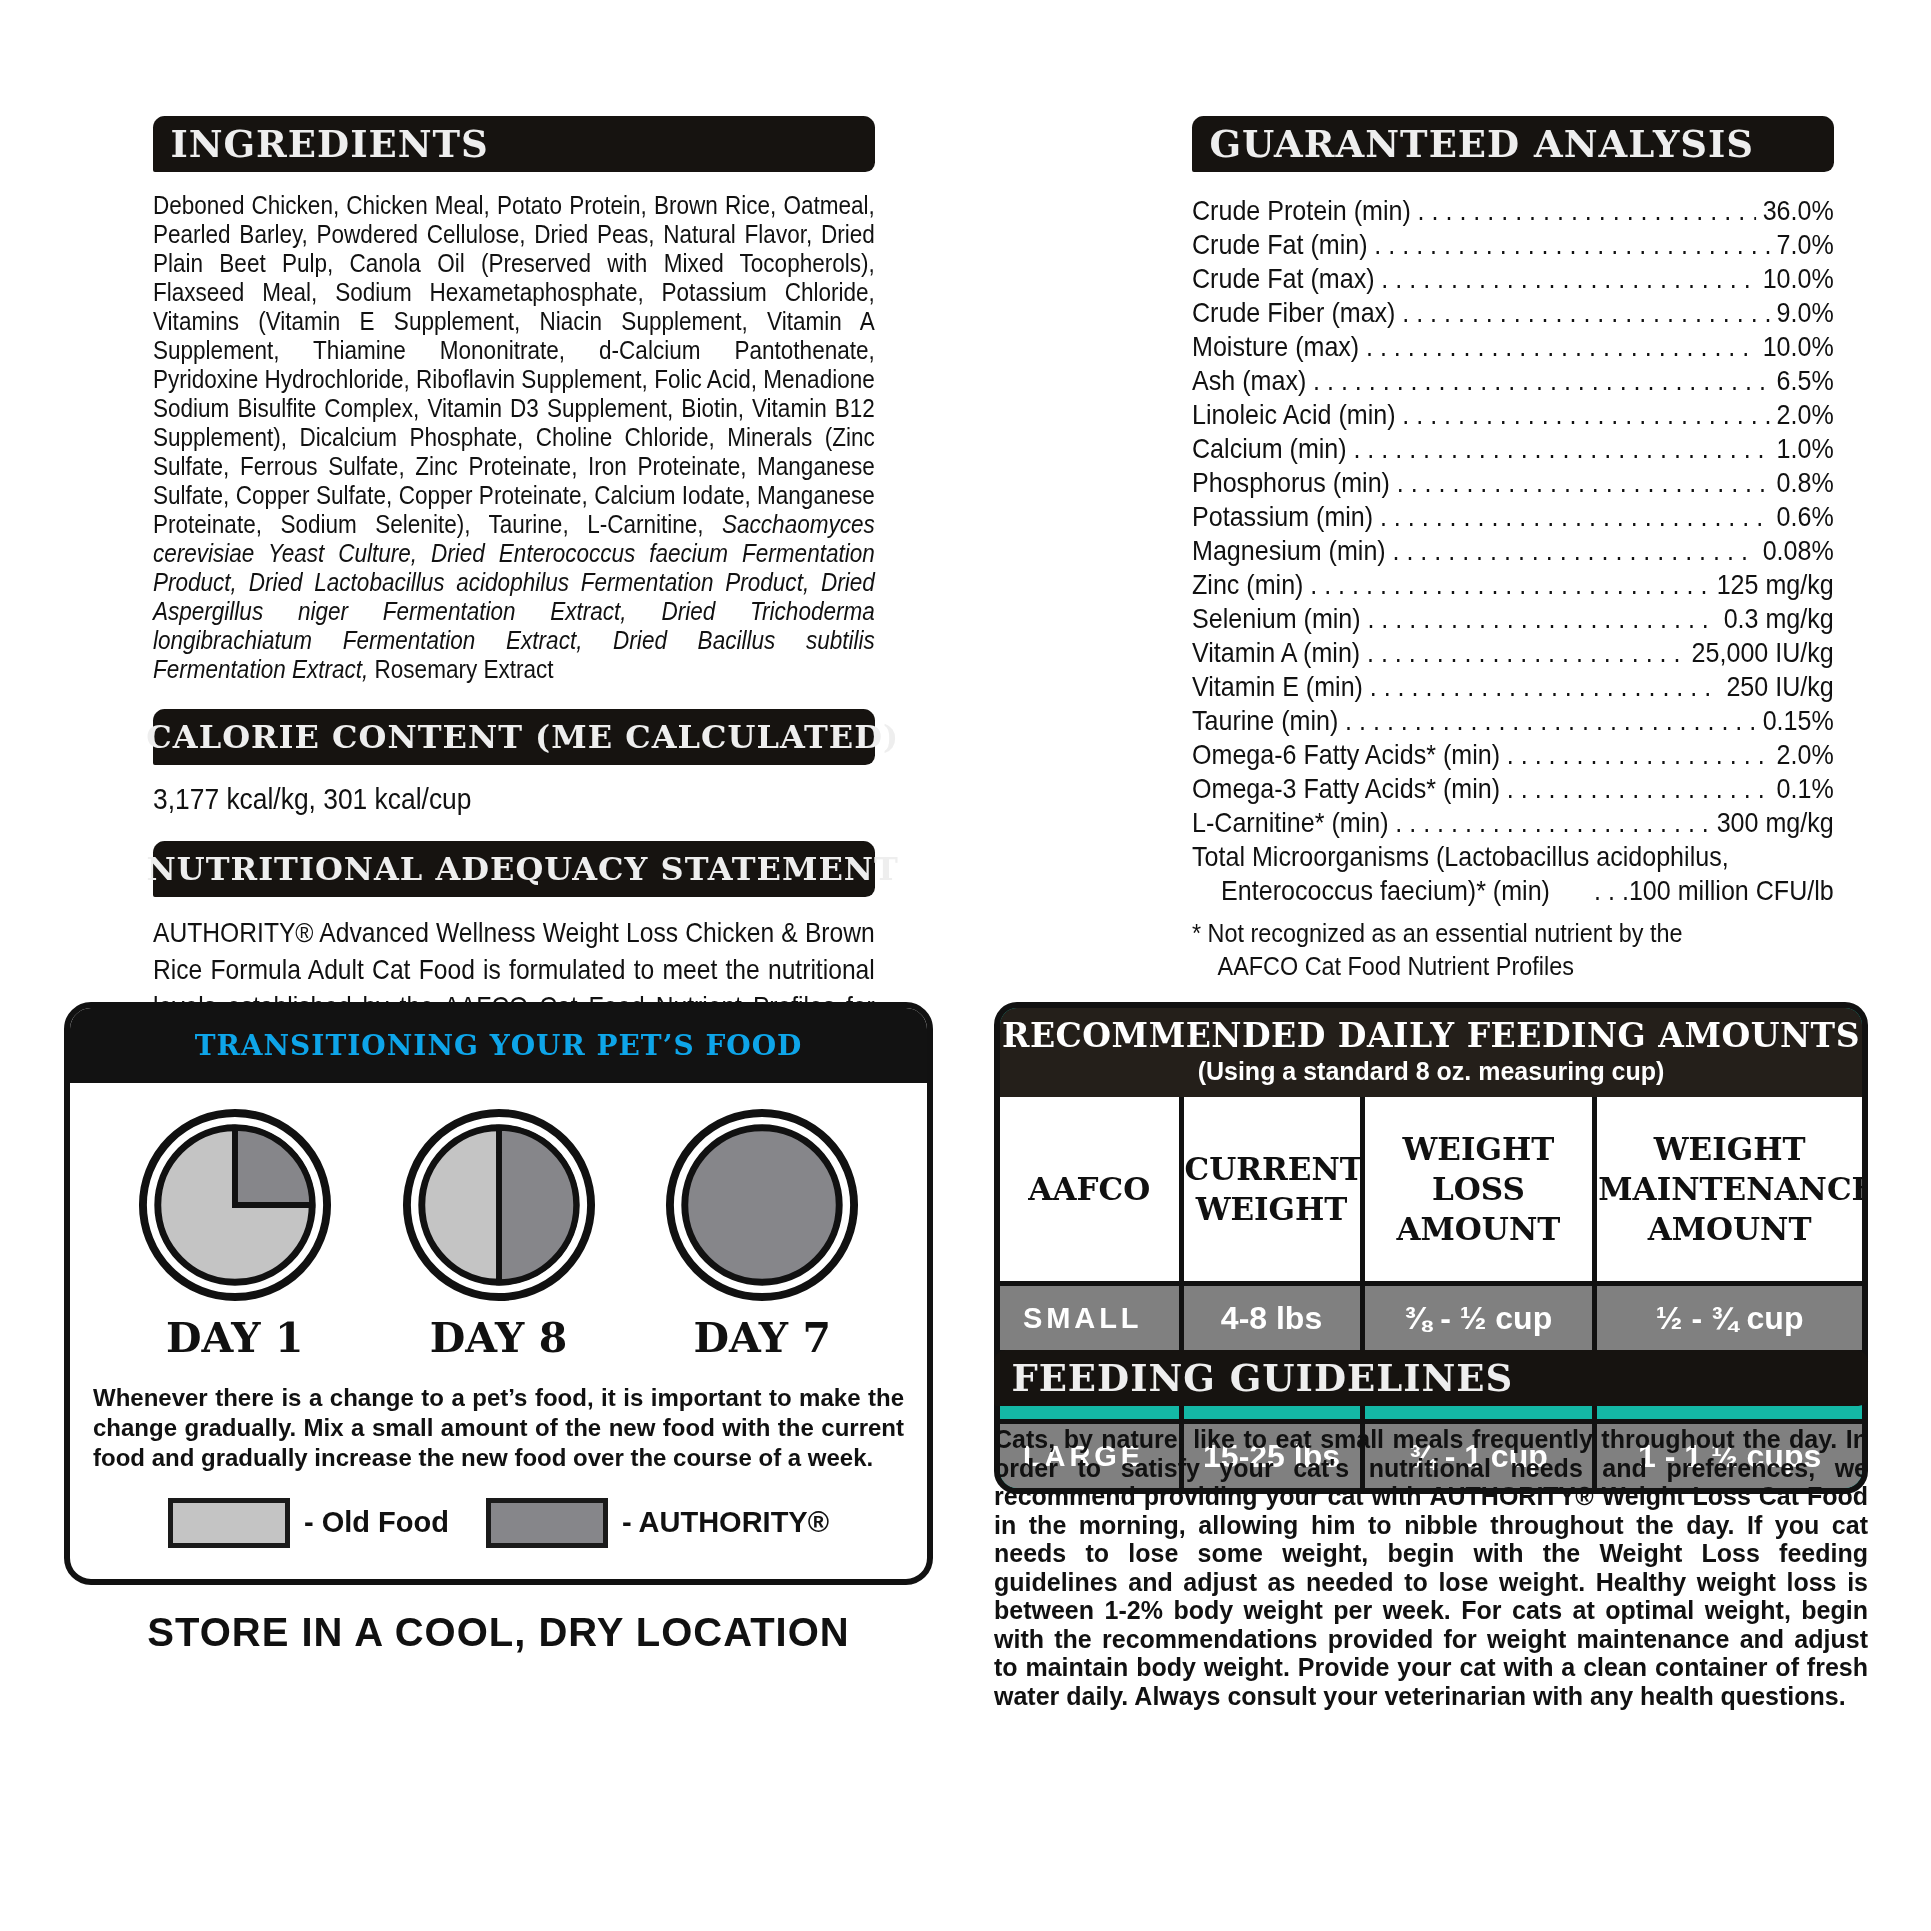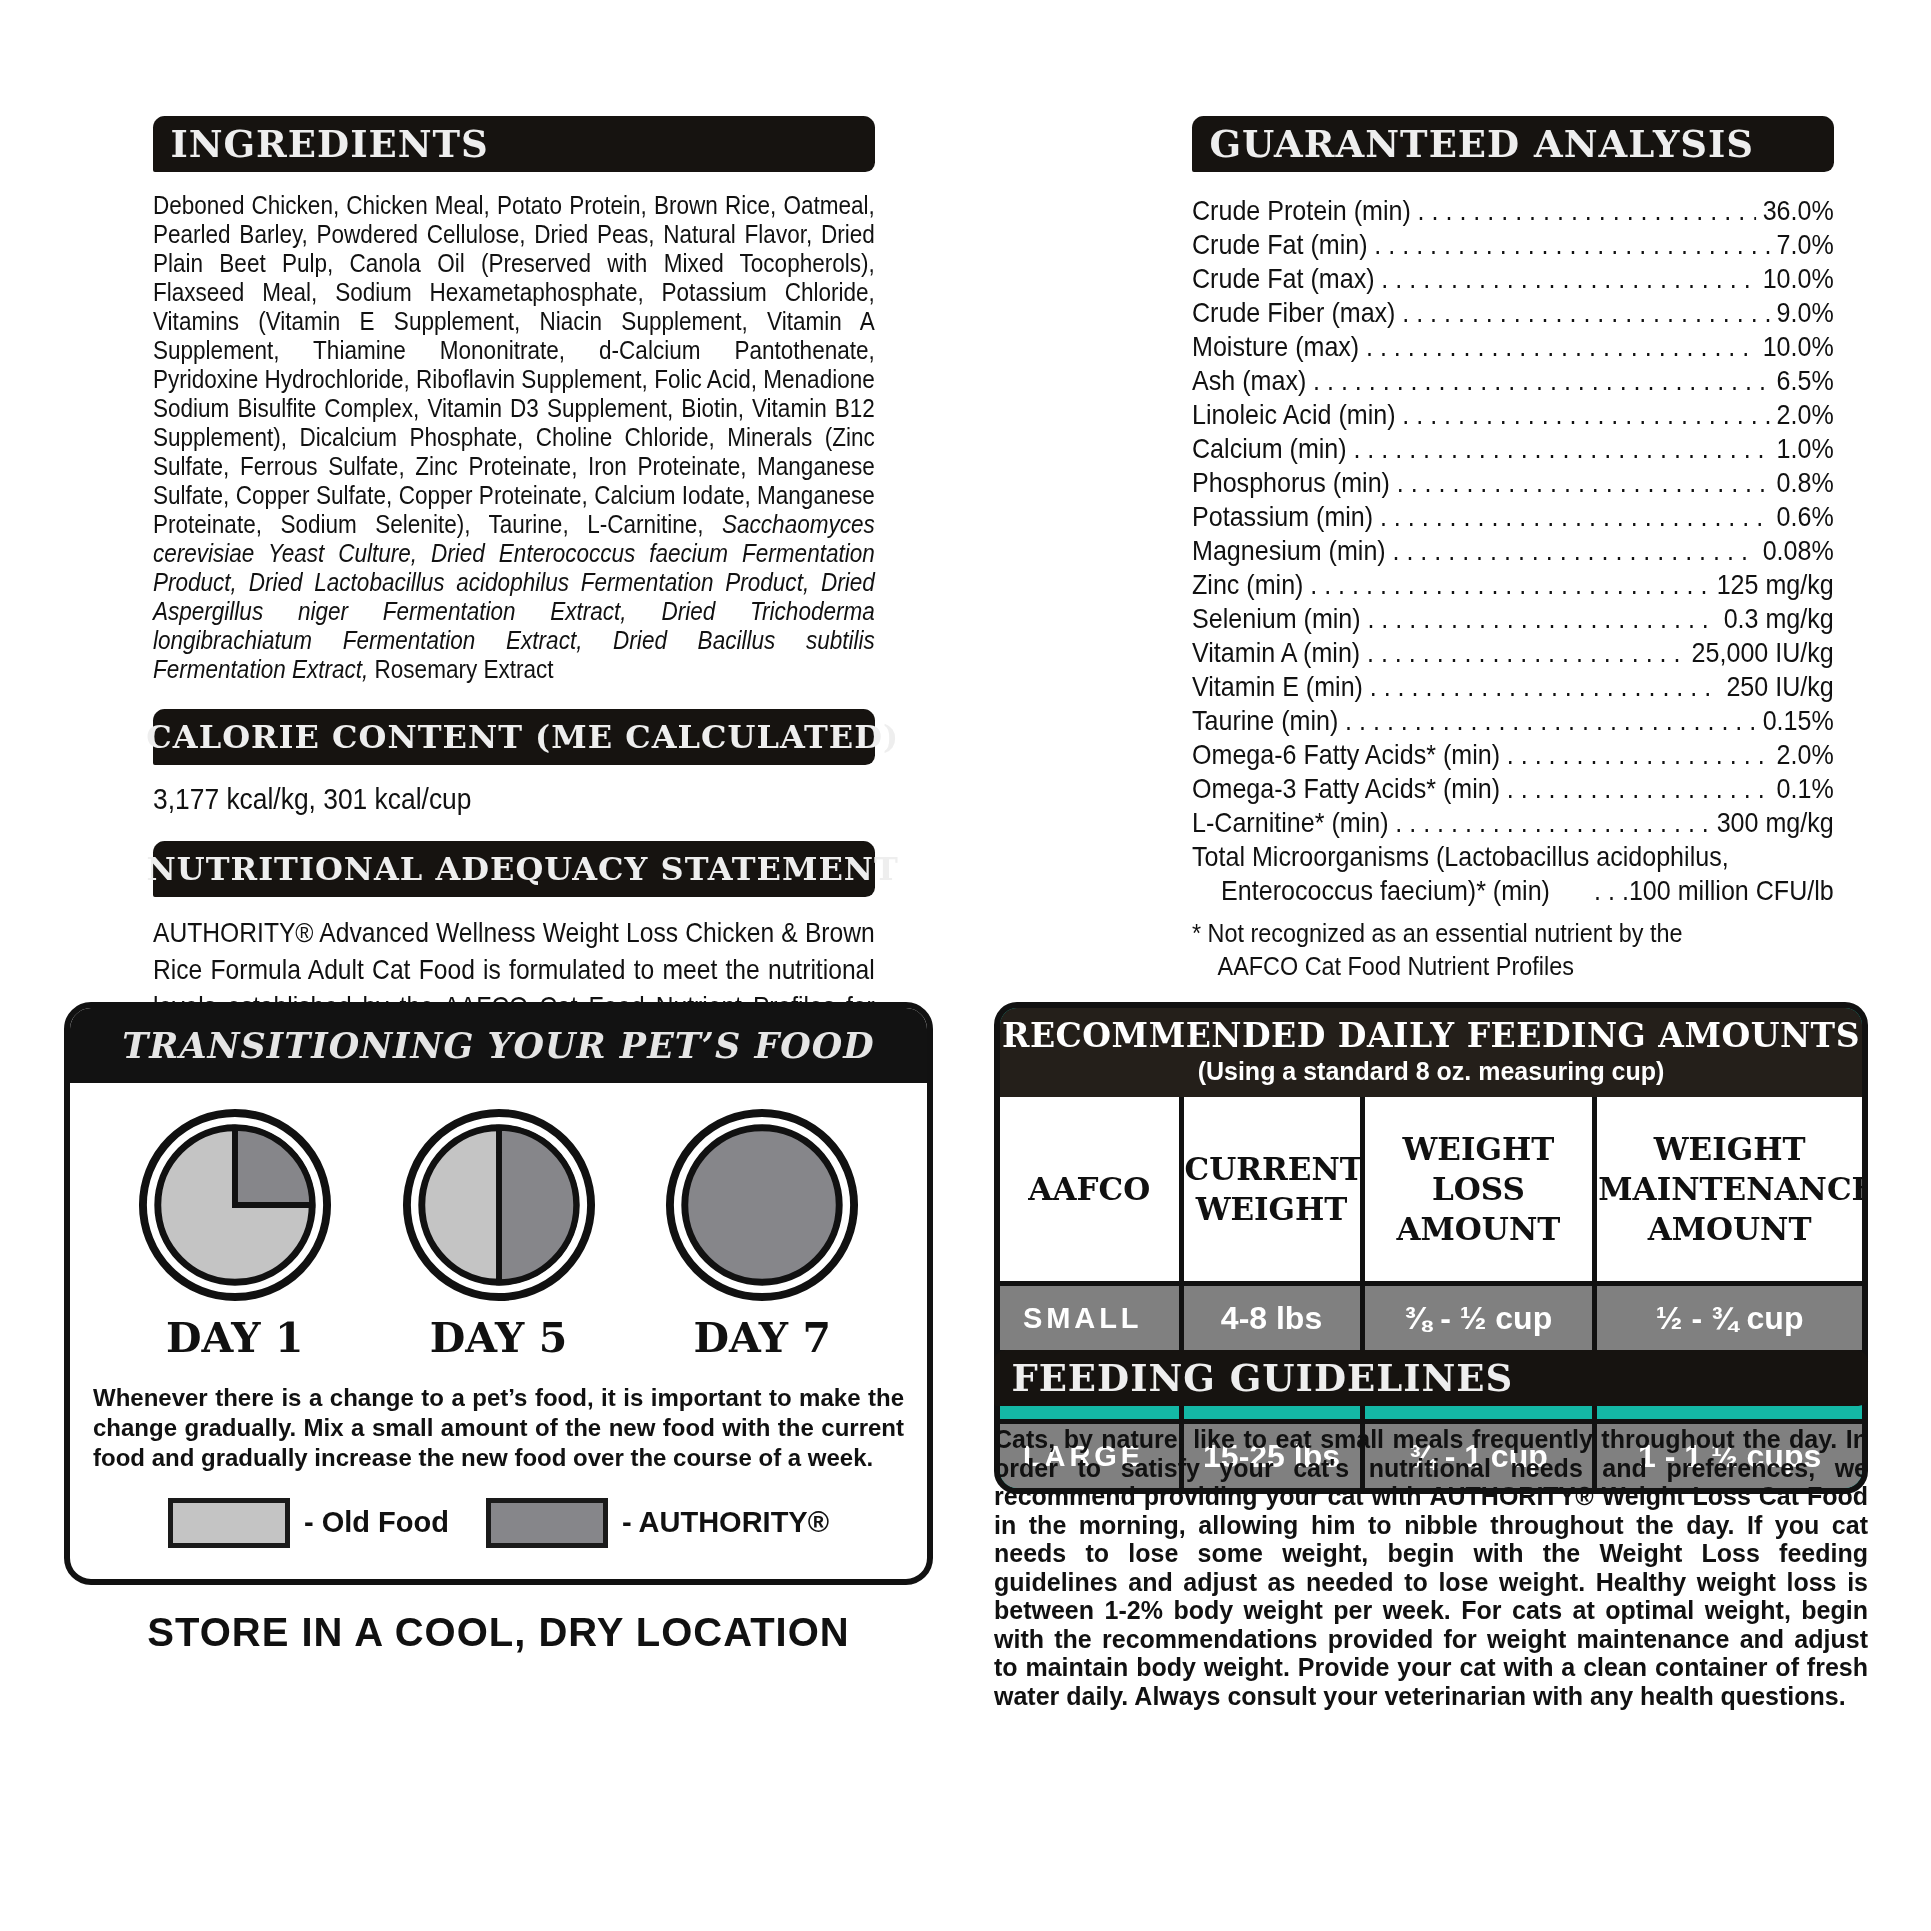--- a/index.html
+++ b/index.html
@@ -26,23 +26,23 @@
   .ga-label{white-space:nowrap;}
   .ga-dots{flex:1;overflow:hidden;white-space:nowrap;margin:0 7.7px;}
   .ga-dots::after{content:". . . . . . . . . . . . . . . . . . . . . . . . . . . . . . . . . . . . . . . . . . . .";}
   .ga-val{white-space:nowrap;text-align:right;}
   .ga-cont{padding-left:33px;display:flex;justify-content:space-between;}
   .ga-foot{margin-top:9.7px;font-size:26.6px;line-height:33px;font-family:"Liberation Sans",sans-serif;}
   .ga-foot .ind{padding-left:29px;}
   
   .trans-box{left:64px;top:1002px;width:869px;height:583px;border:6.8px solid #111;
              border-radius:27px;background:#fff;box-sizing:border-box;overflow:hidden;}
-  .trans-head{background:#121212;color:#e5e5e5;height:75px;display:flex;align-items:center;
+  .trans-head{background:#121212;color:#0ea5e9;height:75px;display:flex;align-items:center;
               justify-content:center;font-family:"DejaVu Serif",serif;font-weight:700;
-              font-size:35px;letter-spacing:1px;font-style:italic;}
+              font-size:28px;letter-spacing:1px;}
   .pies{display:flex;justify-content:space-evenly;margin-top:23px;}
   .day{display:flex;flex-direction:column;align-items:center;}
   .day-label{margin-top:9.7px;font-family:"DejaVu Serif",serif;font-weight:700;font-size:41px;}
   .trans-body{margin:21px 23px 0 23px;font-size:24px;font-weight:700;line-height:30px;text-align:justify;}
   .legend{display:flex;justify-content:center;align-items:center;gap:37px;margin-top:25px;}
   .legend-item{display:flex;align-items:center;gap:14px;}
   .swatch{width:122px;height:50px;border:5.8px solid #1a1a1a;box-sizing:border-box;}
   .swatch.light{background:#c4c4c4;} .swatch.dark{background:#86868a;}
   .legend-label{font-size:29px;font-weight:700;}
   .store{position:absolute;left:64px;top:1610px;width:869px;text-align:center;
@@ -211,21 +211,21 @@
           <path d="M100,100 L100,22 A78,78 0 0 1 178,100 Z" fill="#86868a" stroke="#111" stroke-width="6"></path>
         </svg>
         <div class="day-label">DAY 1</div>
       </div>
       <div class="day">
         <svg width="198" height="198" viewBox="0 0 200 200">
           <circle cx="100" cy="100" r="93" fill="#ffffff" stroke="#111" stroke-width="8"></circle>
           <circle cx="100" cy="100" r="78" fill="#c4c4c4" stroke="#111" stroke-width="7"></circle>
           <path d="M100,100 L100,22 A78,78 0 1 1 100,178 Z" fill="#86868a" stroke="#111" stroke-width="6"></path>
         </svg>
-        <div class="day-label">DAY 5</div>
+        <div class="day-label">DAY 8</div>
       </div>
       <div class="day">
         <svg width="198" height="198" viewBox="0 0 200 200">
           <circle cx="100" cy="100" r="93" fill="#ffffff" stroke="#111" stroke-width="8"></circle>
           <circle cx="100" cy="100" r="78" fill="#86868a" stroke="#111" stroke-width="7"></circle>
         </svg>
         <div class="day-label">DAY 7</div>
       </div>
     </div>
     <p class="trans-body">Whenever there is a change to a pet’s food, it is important to make the change gradually. Mix a small amount of the new food with the current food and gradually increase the new food over the course of a week.</p>

